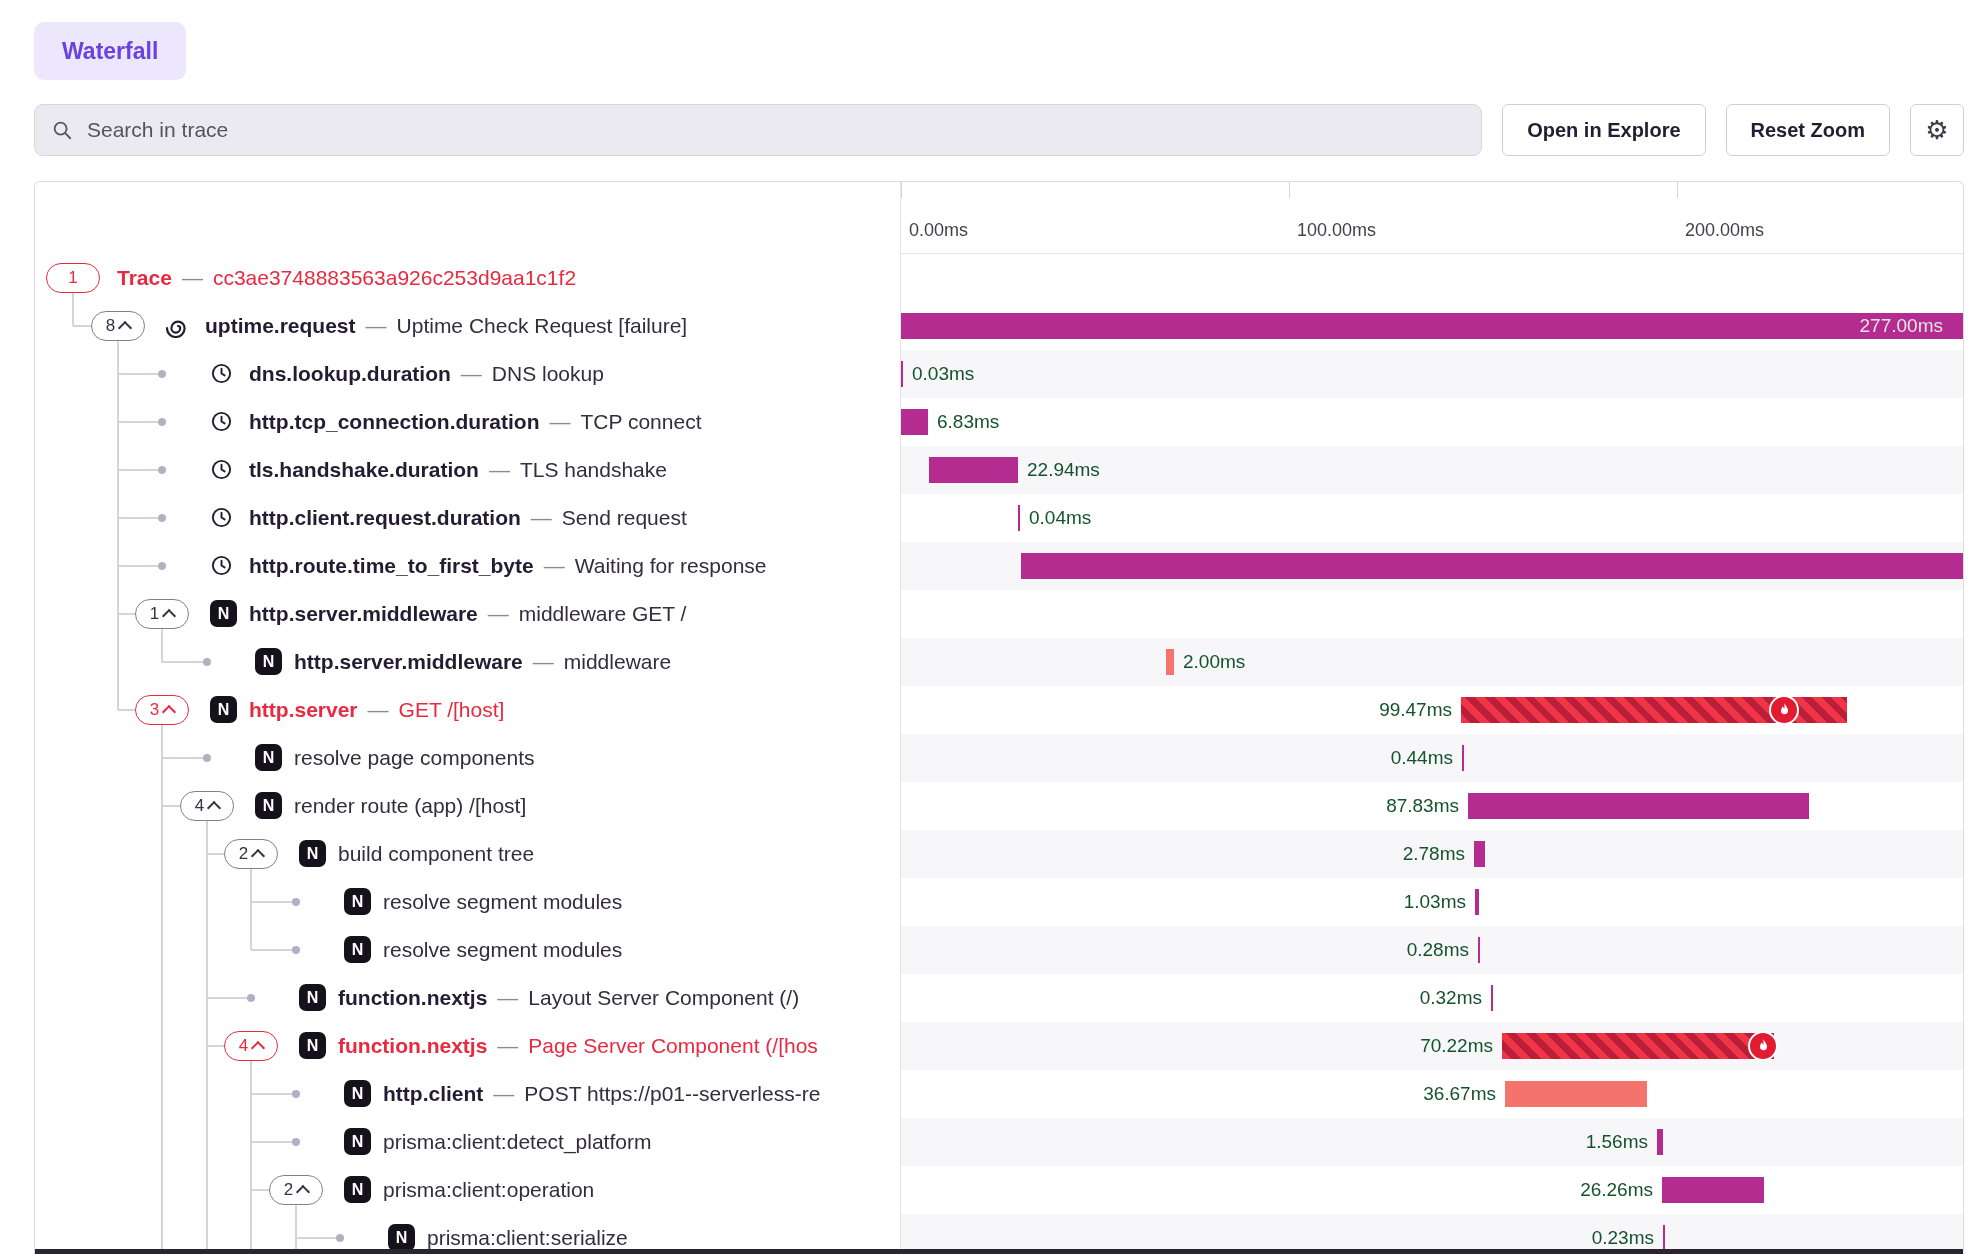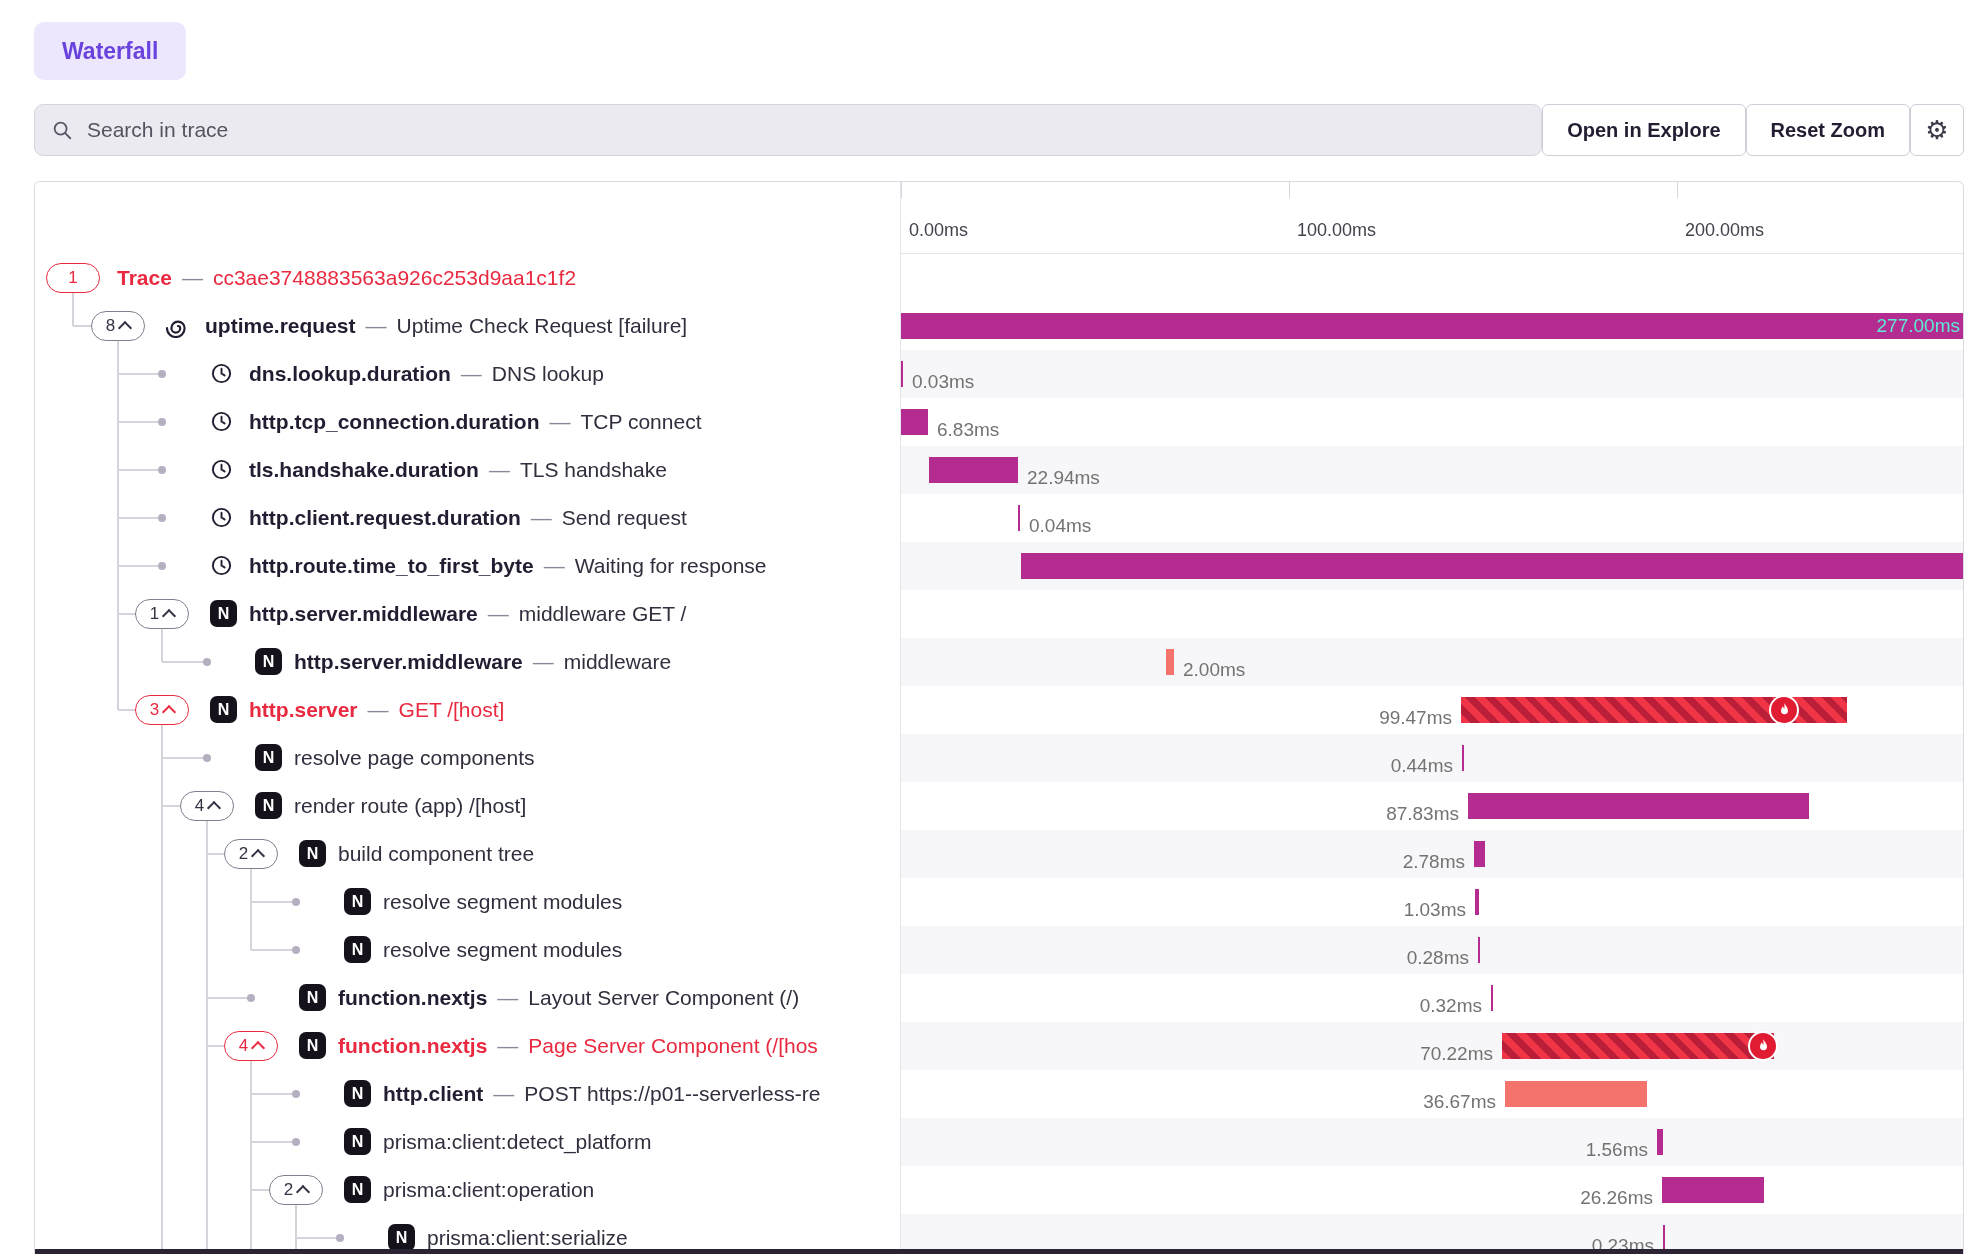--- a/index.html
+++ b/index.html
@@ -2,21 +2,21 @@
 <html><head>
 <meta charset="utf-8">
 <style>
   html,body{margin:0;padding:0}
   body{width:1972px;height:1254px;overflow:hidden;background:#fff;
        font-family:"Liberation Sans","DejaVu Sans",sans-serif;position:relative}
 
   .tab{position:absolute;left:34px;top:22px;height:58px;padding:0 28px;background:#ece7fc;
        color:#6a42dd;font-size:23px;font-weight:700;border-radius:10px;display:flex;align-items:center;cursor:pointer}
 
-  .toolbar{position:absolute;left:34px;right:8px;top:104px;height:52px;display:flex;}
+  .toolbar{position:absolute;left:34px;right:8px;top:104px;height:52px;display:flex;gap:20px}
   .search{flex:1;position:relative;background:#ebeaf1;border:1px solid #d7d4df;border-radius:9px;
           display:flex;align-items:center;box-sizing:border-box}
   .search .sic{position:absolute;left:16px;top:14px}
   .search input{width:100%;height:100%;border:none;outline:none;background:transparent;
                 padding-left:52px;font-size:21px;color:#3c3846;font-family:inherit}
   .search input::placeholder{color:#565260;opacity:1}
   .btn{height:52px;background:#fff;border:1px solid #d2cdd9;border-radius:6px;font-family:inherit;
        font-size:20px;font-weight:700;color:#241d32;padding:0 24px;display:flex;align-items:center;cursor:pointer;white-space:nowrap}
   .btn-icon{width:54px;padding:0;justify-content:center}
   .gear{font-family:"DejaVu Sans",sans-serif;font-size:26px;color:#3f3a49;line-height:1}
@@ -48,23 +48,23 @@
   .icx{position:absolute;z-index:2}
   .nicon{position:absolute;top:10px;width:27px;height:27px;background:#16121c;color:#fff;border-radius:7px;
          display:flex;align-items:center;justify-content:center;font-size:16px;font-weight:700;z-index:2}
   .txt{position:absolute;top:0;line-height:48px;white-space:nowrap;font-size:21px;color:#332d3d}
   .nm{color:#332d3d}
   .nm.b{font-weight:700;color:#241d32}
   .sep{color:#8d8798;margin:0 10px}
   .txt.err .nm,.txt.err .ds{color:#e9293f}
 
   .bar{position:absolute;top:11px;height:26px;z-index:1}
-  .bar.inside{color:#5eead4;font-size:19px;line-height:26px;text-align:right;padding-right:3px;box-sizing:border-box}
+  .bar.inside{color:#e5e5e5;font-size:19px;line-height:26px;text-align:right;padding-right:20px;box-sizing:border-box}
   .bar.hatch{background:repeating-linear-gradient(45deg,#ef3546 0 7px,#bb1e38 7px 14px)}
-  .dur{position:absolute;top:8px;line-height:48px;font-size:19px;color:#737373;white-space:nowrap}
+  .dur{position:absolute;top:0;line-height:48px;font-size:19px;color:#14532d;white-space:nowrap}
   .fire{position:absolute;top:9px;width:30px;height:30px;border-radius:50%;background:#e01b32;
         border:2.5px solid #fff;box-sizing:border-box;display:flex;align-items:center;justify-content:center;z-index:3}
   .bottom-strip{position:absolute;left:0;right:0;bottom:0;height:5px;background:#2b2233;z-index:6}
 </style>
 </head>
 <body>
 
 <div class="tab">Waterfall</div>
 
 <div class="toolbar">

